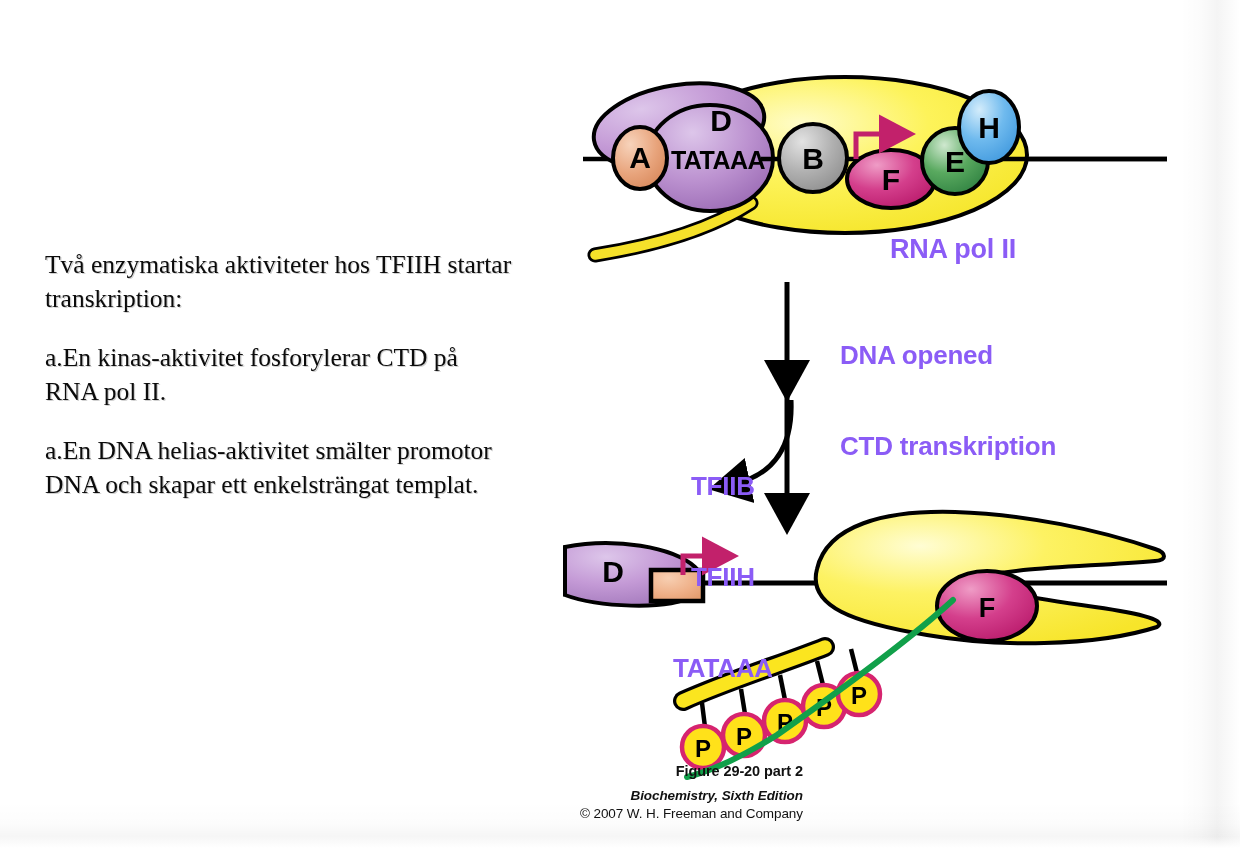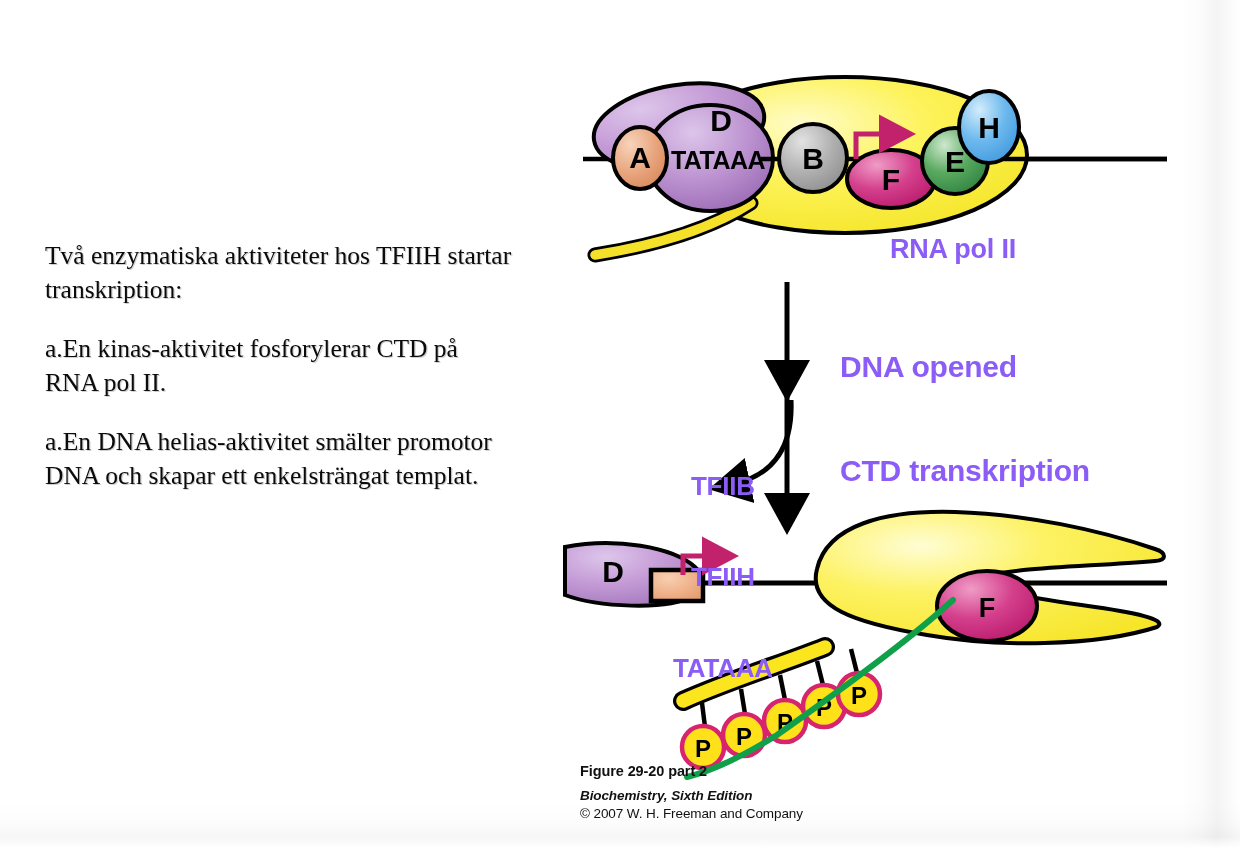--- a/index.html
+++ b/index.html
@@ -41,21 +41,21 @@
     position: absolute;
     left: 45px;
     top: 235px;
     width: 470px;
     font-family: "Liberation Serif", serif;
     font-size: 25.5px;
     line-height: 1.33;
     color: #0b0b0b;
     text-shadow: 1.2px 1.2px 0 rgba(170,170,170,0.55);
   }
-  #body-text p { margin: 4px 0 25px 0; }
+  #body-text p { margin: 13px 0 25px 0; }
   #body-text p:last-child { margin-bottom: 0; }
 
   
   #figure {
     position: absolute;
     left: 555px;
     top: 55px;
     width: 640px;
     height: 760px;
   }
@@ -66,36 +66,37 @@
     position: absolute;
     font-family: "Liberation Sans", sans-serif;
     font-weight: bold;
     color: #8b5cf6;
     white-space: pre;
     letter-spacing: -0.2px;
   }
   #lab-rnapol { left: 335px; top: 179px; font-size: 27px; }
   #lab-step {
     left: 285px; top: 225px;
-    font-size: 30px; line-height: 1.16;
+    font-size: 26px; line-height: 1.16;
   }
   #lab-release {
     left: 118px; top: 355px;
     font-size: 26px; line-height: 1.17;
     text-align: center;
   }
 
   
   #caption {
     position: absolute;
     left: 580px;
     top: 762px;
     font-family: "Liberation Sans", sans-serif;
     color: #111111;
     line-height: 1.33;
+    text-align: right;
   }
   #cap-title { font-size: 14.5px; font-weight: bold; letter-spacing: -0.1px; }
   #cap-book  { font-size: 13.5px; font-weight: bold; font-style: italic; letter-spacing: -0.1px; margin-top: 6px; }
   #cap-copy  { font-size: 13.5px; font-weight: normal; letter-spacing: -0.1px; }
 </style>
 </head>
 <body>
 
 <div id="slide">
 

